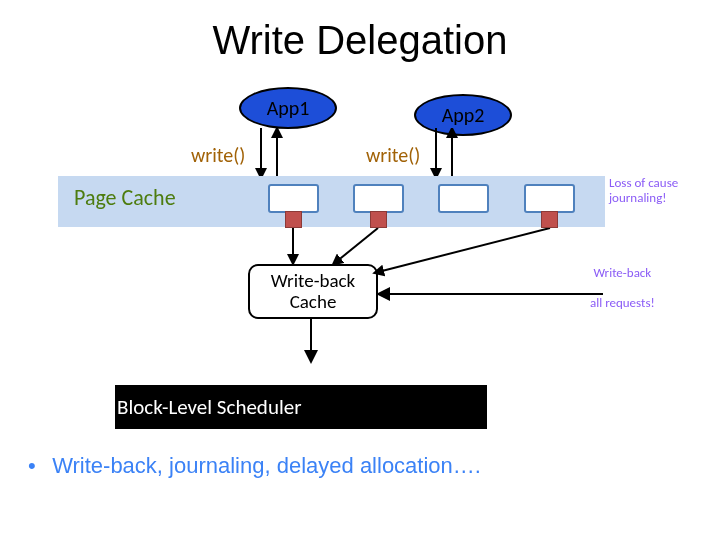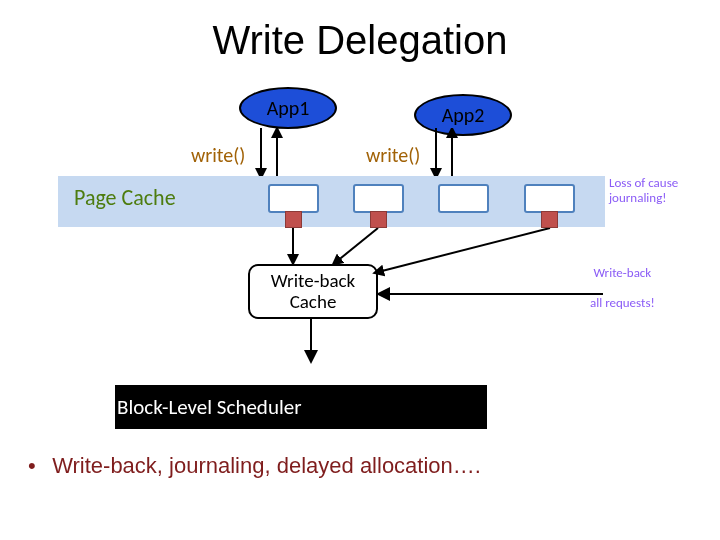--- a/index.html
+++ b/index.html
@@ -41,21 +41,21 @@
     position: absolute; left: 248px; top: 264px; width: 130px; height: 55px;
     border: 2px solid #000; border-radius: 10px; background: #fff;
     display: flex; align-items: center; justify-content: center;
     font-size: 19px; line-height: 1.1; font-family: Calibri, Arial, sans-serif; text-align: center;
   }
   .scheduler {
     position: absolute; left: 115px; top: 362px; width: 372px; height: 44px;
     background: #000; color: #fff; display: flex; align-items: center; padding-left: 2px;
     font-size: 21px; font-family: Calibri, Arial, sans-serif; margin-top: 23px;
   }
-  .bullet { position: absolute; left: 28px; top: 453px; font-size: 22px; color: #7f1d1d; }
+  .bullet { position: absolute; left: 28px; top: 453px; font-size: 22px; color: #3b82f6; }
   .bullet-dot { display:inline-block; width: 18px; }
   .arrow { position: absolute; }
 </style>
 </head>
 <body>
 
 <div class="slide">
 
   <div class="title">Write Delegation</div>
 

